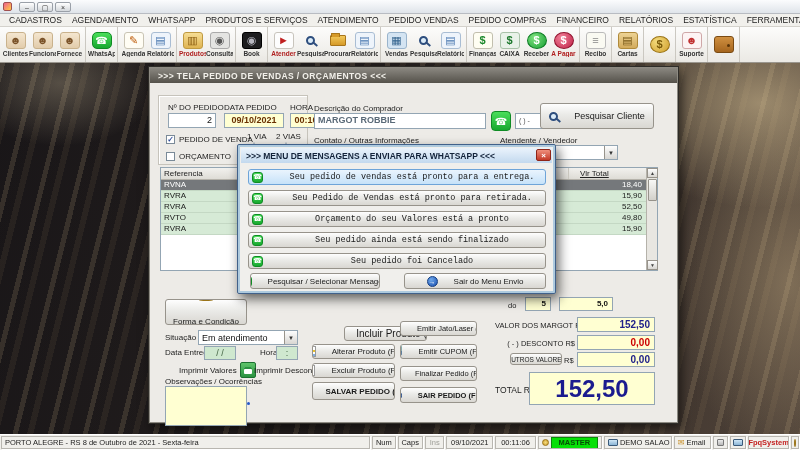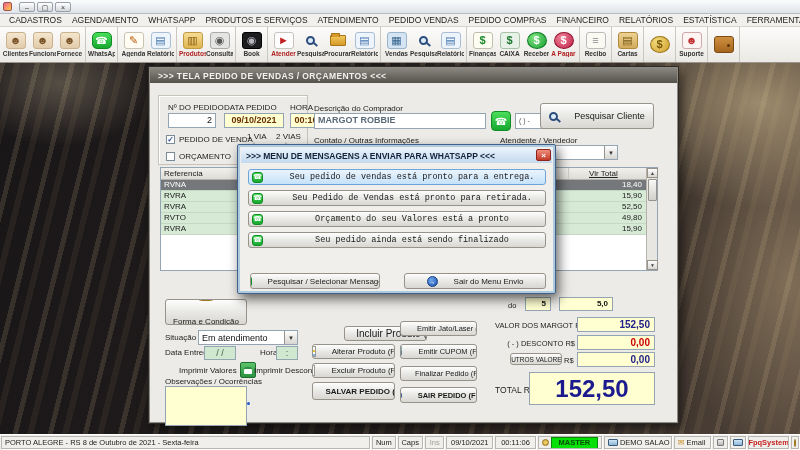--- a/index.html
+++ b/index.html
@@ -93,21 +93,21 @@
   .mclient { position:absolute; left:1px; top:16px; right:1px; bottom:1px; }
   .groupbox { position:absolute; border:1px solid #c6c3bb; box-shadow:1px 1px 0 #fff inset; }
 
   
   .grid { position:absolute; left:10px; top:84px; width:498px; height:104px; background:#fff; border:1px solid #93a5b3; }
   .grid-head { position:absolute; left:0; top:0; right:11px; height:12px; background:linear-gradient(#f2f1ee,#dedcd6);
     border-bottom:1px solid #b5b2aa; display:flex; font-size:8px; color:#222; }
   .gh-ref { width:88px; padding:1px 3px; border-right:1px solid #cfccc4; }
   .gh-num { width:52px; padding:1px 3px; border-right:1px solid #cfccc4; }
   .gh-fill { flex:1; }
-  .gh-vlr { width:78px; padding:1px 20px; border-left:1px solid #cfccc4;text-decoration:underline; }
+  .gh-vlr { width:78px; padding:1px 11px; border-left:1px solid #cfccc4;text-decoration:underline; }
   .grow { position:absolute; left:0; right:11px; height:11px; background:#d6ead6; display:flex; font-size:8px; color:#1a1a1a; border-bottom:1px solid #c4d8c4; }
   .grow.sel { background:#75787b; color:#fff; }
   .gc-ref { width:88px; padding:0 3px; }
   .gc-num { width:52px; padding:0 3px; text-align:right; }
   .gc-fill { flex:1; }
   .gc-vlr { width:78px; padding:0 4px; text-align:right; }
   .vscroll { position:absolute; right:0; top:0; width:11px; bottom:0; background:#e8e6e1; border-left:1px solid #b5b2aa; }
   .vs-btn { width:11px; height:10px; background:linear-gradient(#fdfdfd,#d8d6d2); border:1px solid #97938b; font-size:5px; text-align:center; line-height:9px; color:#444; }
   .vs-btn.bot { position:absolute; bottom:0; }
   .vs-thumb { position:absolute; top:11px; left:1px; width:9px; height:22px; background:linear-gradient(#f8f8f6,#d2d0ca); border:1px solid #97938b; border-radius:1px; }
@@ -506,20 +506,24 @@
       <span class="txt">Seu Pedido de Vendas está pronto para retirada.</span>
     </div>
     <div class="msg-btn btn" style="top:66px;">
       <span class="wa-sm wabtn">☎</span>
       <span class="txt">Orçamento do seu Valores está a pronto</span>
     </div>
     <div class="msg-btn btn" style="top:87px;">
       <span class="wa-sm wabtn">☎</span>
       <span class="txt">Seu pedido ainda está sendo finalizado</span>
     </div>
+    <div class="msg-btn btn" style="top:108px;">
+      <span class="wa-sm wabtn">☎</span>
+      <span class="txt">Seu pedido foi Cancelado</span>
+    </div>
     <div class="btn" style="position:absolute;left:12px;top:128px;width:130px;height:16px;font-size:8px;">
       <span class="wa-sm wabtn">☎</span>
       <span>Pesquisar / Selecionar Mensagem</span>
     </div>
     <div class="btn" style="position:absolute;left:166px;top:128px;width:142px;height:16px;font-size:8px;">
       <span class="blue-circ">→</span>
       <span>Sair do Menu Envio</span>
     </div>
   </div>
 

